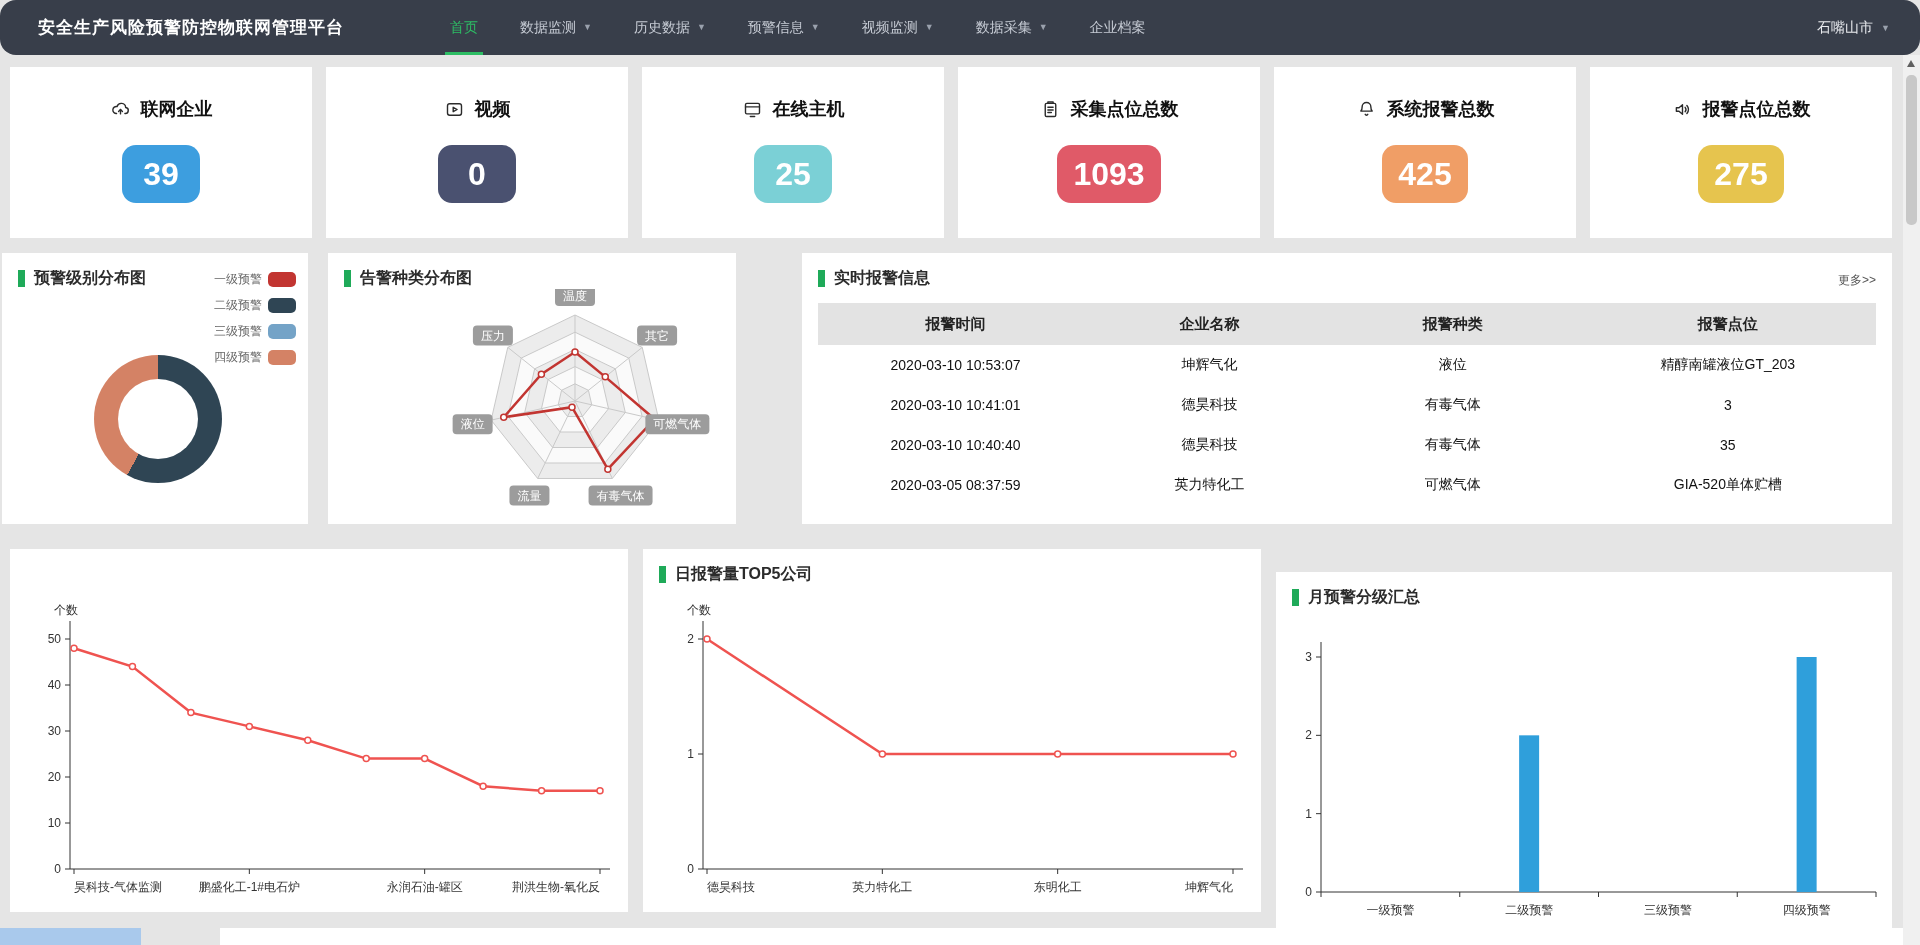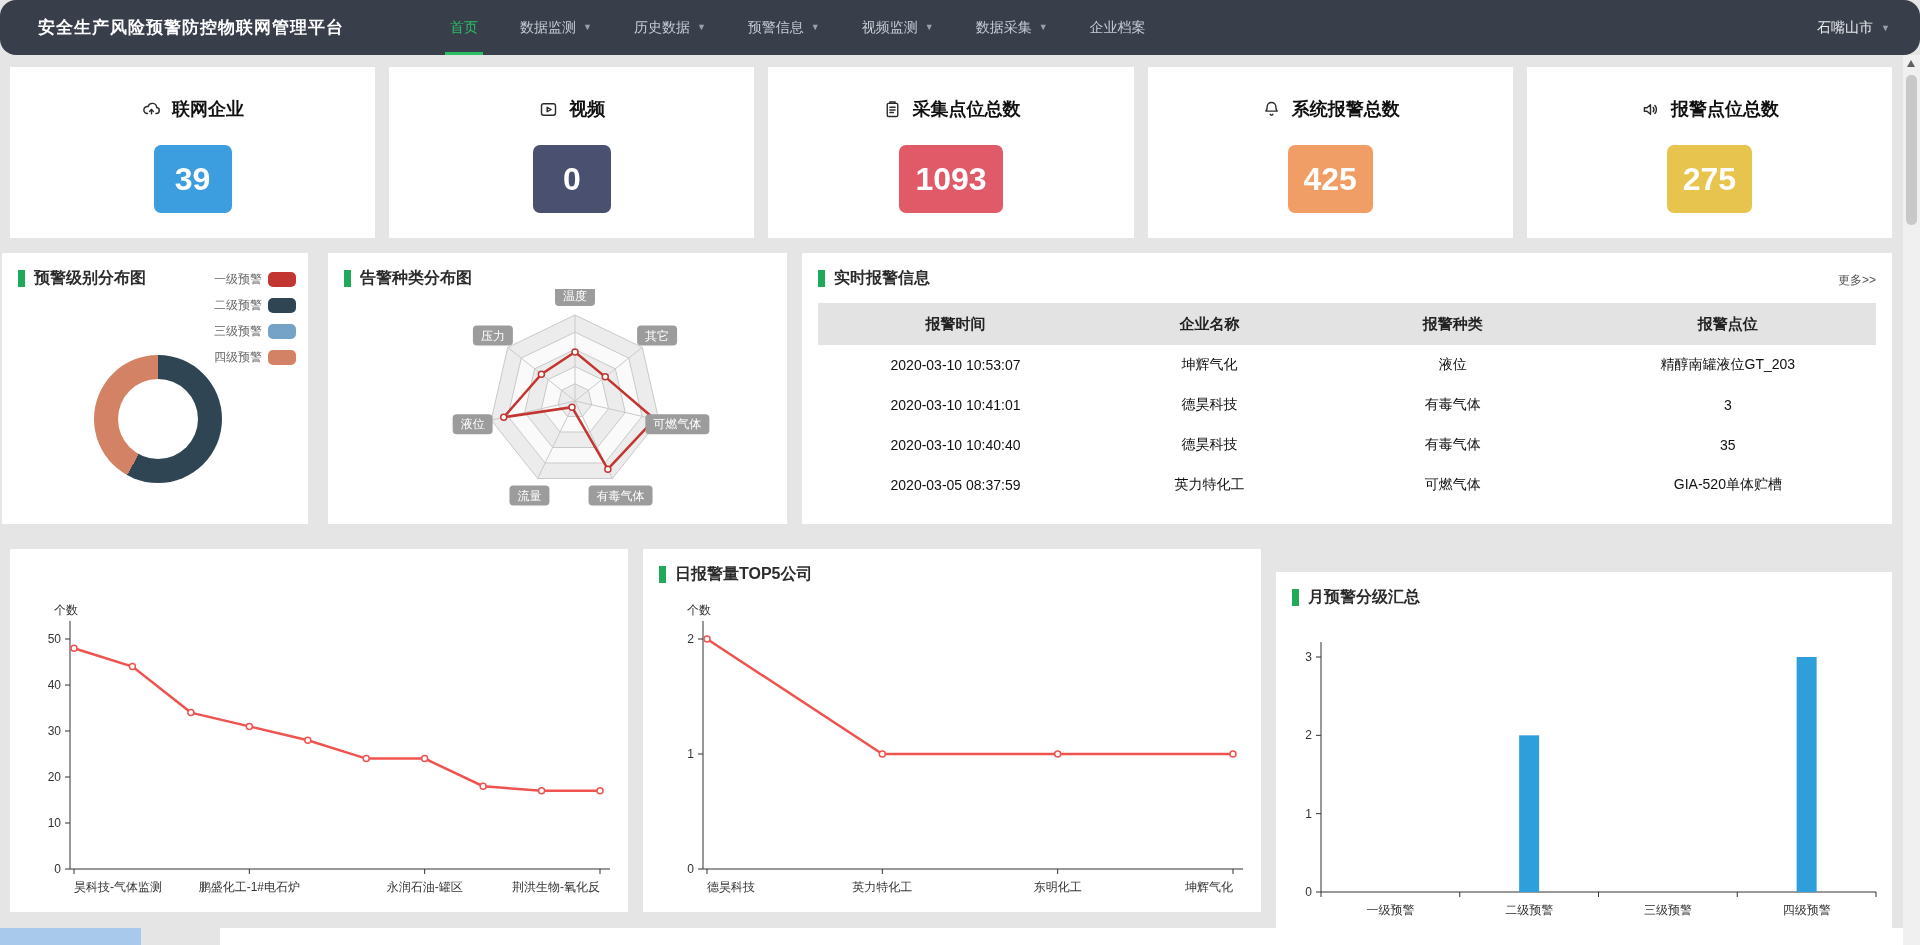--- a/index.html
+++ b/index.html
@@ -13,30 +13,30 @@
   .nav-item { position:relative; padding:0 21px; line-height:55px; font-size:14px; color:#c6cbd4; cursor:pointer; display:flex; align-items:center; gap:7px; }
   .nav-item.active { color:#2dbd64; }
   .nav-item.active::after { content:""; position:absolute; left:16px; right:16px; bottom:0; height:3px; background:#2dbd64; }
   .nav-caret { font-size:9px; color:#9aa1ad; }
   .nav-region { margin-left:auto; margin-right:30px; color:#e8eaee; font-size:14px; display:flex; align-items:center; gap:8px; cursor:pointer; }
 
   
   .cards { position:absolute; top:67px; left:10px; right:28px; height:171px; display:flex; gap:14px; }
   .card { flex:1; background:#ffffff; display:flex; flex-direction:column; align-items:center; padding-top:30px; }
   .card-title { display:flex; align-items:center; gap:10px; font-size:18px; font-weight:bold; color:#111111; }
-  .card-badge { margin-top:24px; min-width:78px; padding:0 16px; height:68px; border-radius:7px; color:#ffffff; font-size:32px; font-weight:bold; display:flex; align-items:center; justify-content:center; }
+  .card-badge { margin-top:24px; min-width:78px; padding:0 16px; height:58px; border-radius:14px; color:#ffffff; font-size:32px; font-weight:bold; display:flex; align-items:center; justify-content:center; }
 
   
   .panel { position:absolute; background:#ffffff; }
   .panel-head { display:flex; align-items:center; gap:9px; padding:15px 16px 0 16px; }
   .green-block { width:7px; height:17px; background:#1faa59; flex:none; }
   .panel-title { font-size:16px; font-weight:bold; color:#2b2b2b; }
 
   #panel-donut  { top:253px; left:2px;   width:306px;  height:271px; }
-  #panel-radar  { top:253px; left:328px;  width:459px;  height:271px; }
+  #panel-radar  { top:253px; left:328px;  width:408px;  height:271px; }
   #panel-alarms { top:253px; left:802px;  width:1090px; height:271px; }
   #panel-top10  { top:549px; left:10px;   width:618px;  height:363px; }
   #panel-top5   { top:549px; left:643px;  width:618px;  height:363px; }
   #panel-month  { top:572px; left:1276px; width:616px;  height:363px; }
 
   
   .donut-wrap { position:absolute; left:92px; top:102px; width:128px; height:128px; border-radius:50%; }
   .donut-hole { position:absolute; left:24px; top:24px; width:80px; height:80px; border-radius:50%; background:#ffffff; }
   .donut-legend { position:absolute; right:12px; top:18px; display:flex; flex-direction:column; gap:9px; align-items:flex-end; }
   .legend-item { display:flex; align-items:center; gap:6px; cursor:pointer; }
@@ -124,20 +124,31 @@
     <div class="card-title">
       <svg class="card-icon" viewBox="0 0 24 24" width="21" height="21" fill="none" stroke="#2b2b2b" stroke-width="1.6" stroke-linecap="round" stroke-linejoin="round">
             <rect x="4" y="5.5" width="16" height="13" rx="2.5"></rect>
             <path d="M10.5 9.5l4.5 2.5-4.5 2.5z"></path>
           </svg>
       <span class="card-label">视频</span>
     </div>
     <div class="card-badge" style="background: rgb(74, 81, 112);">0</div>
   </div>
 
+  <div class="card">
+    <div class="card-title">
+      <svg class="card-icon" viewBox="0 0 24 24" width="21" height="21" fill="none" stroke="#2b2b2b" stroke-width="1.6" stroke-linecap="round" stroke-linejoin="round">
+            <rect x="4" y="5" width="16" height="12" rx="1.5"></rect>
+            <path d="M4 9h16"></path>
+            <path d="M9.5 20h5"></path>
+          </svg>
+      <span class="card-label">在线主机</span>
+    </div>
+    <div class="card-badge" style="background: rgb(123, 208, 214);">25</div>
+  </div>
 
   <div class="card">
     <div class="card-title">
       <svg class="card-icon" viewBox="0 0 24 24" width="21" height="21" fill="none" stroke="#2b2b2b" stroke-width="1.6" stroke-linecap="round" stroke-linejoin="round">
             <rect x="6" y="5" width="12" height="15" rx="1.5"></rect>
             <path d="M9 5V3.5h6V5"></path>
             <path d="M9 9.5h6M9 12.5h6M9 15.5h4"></path>
           </svg>
       <span class="card-label">采集点位总数</span>
     </div>

